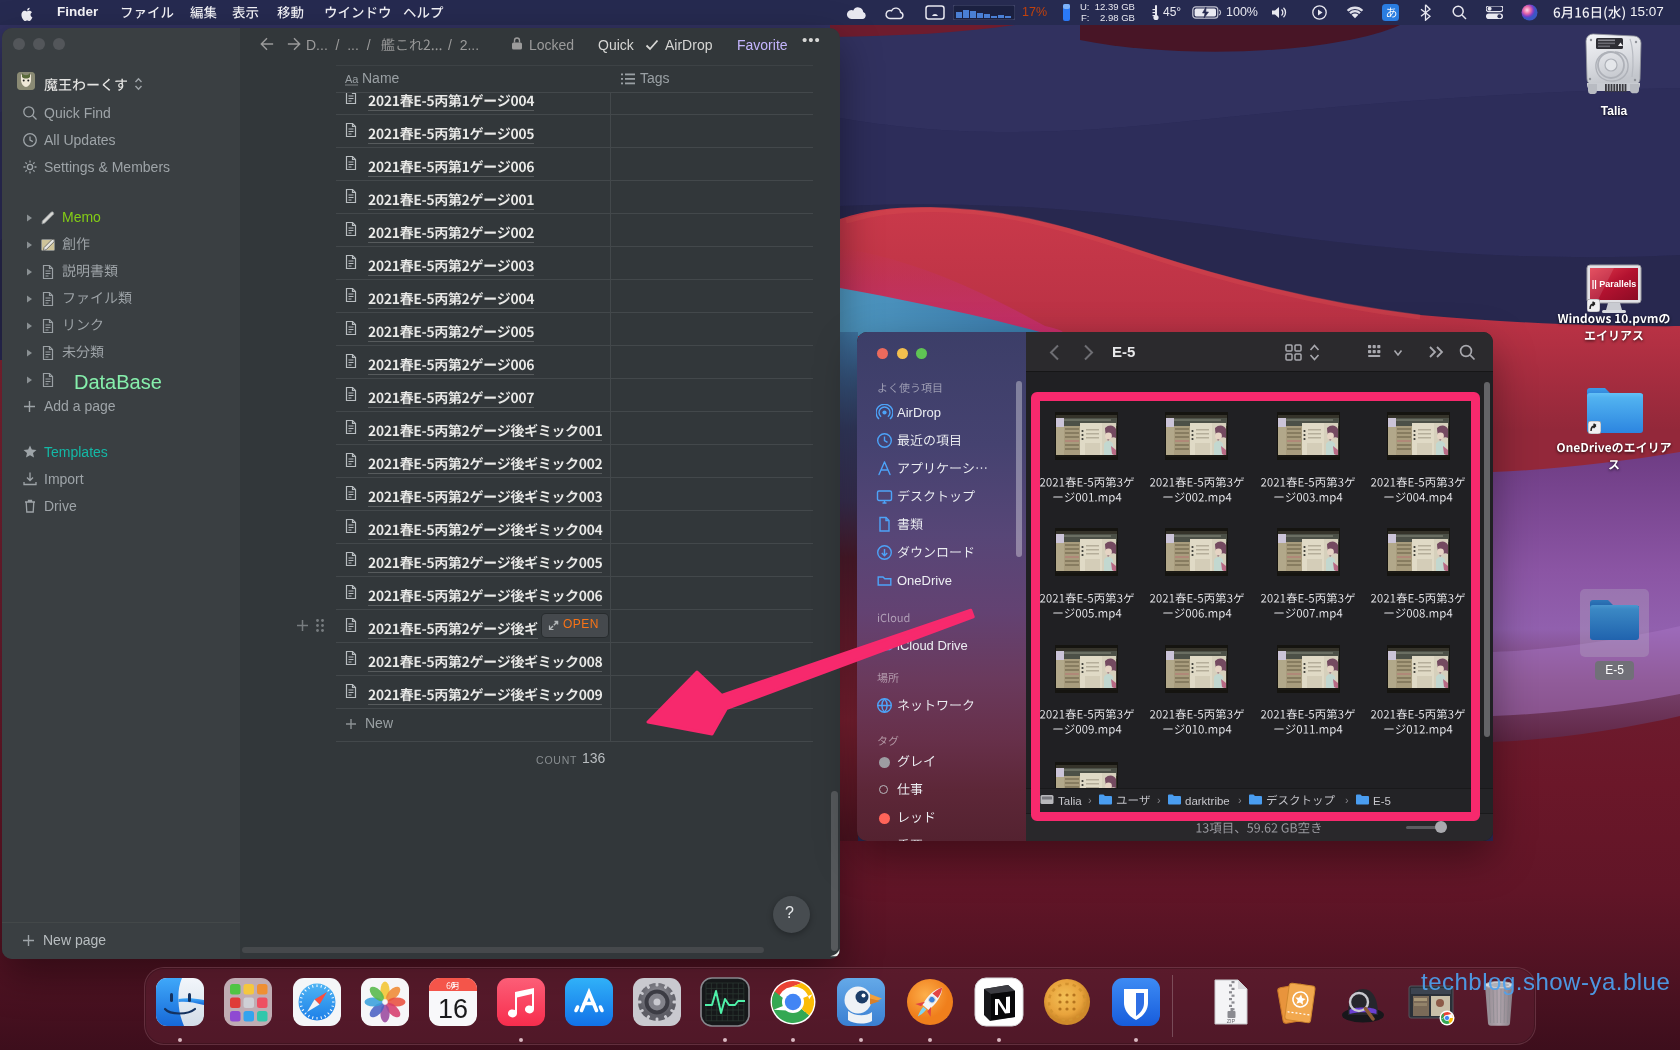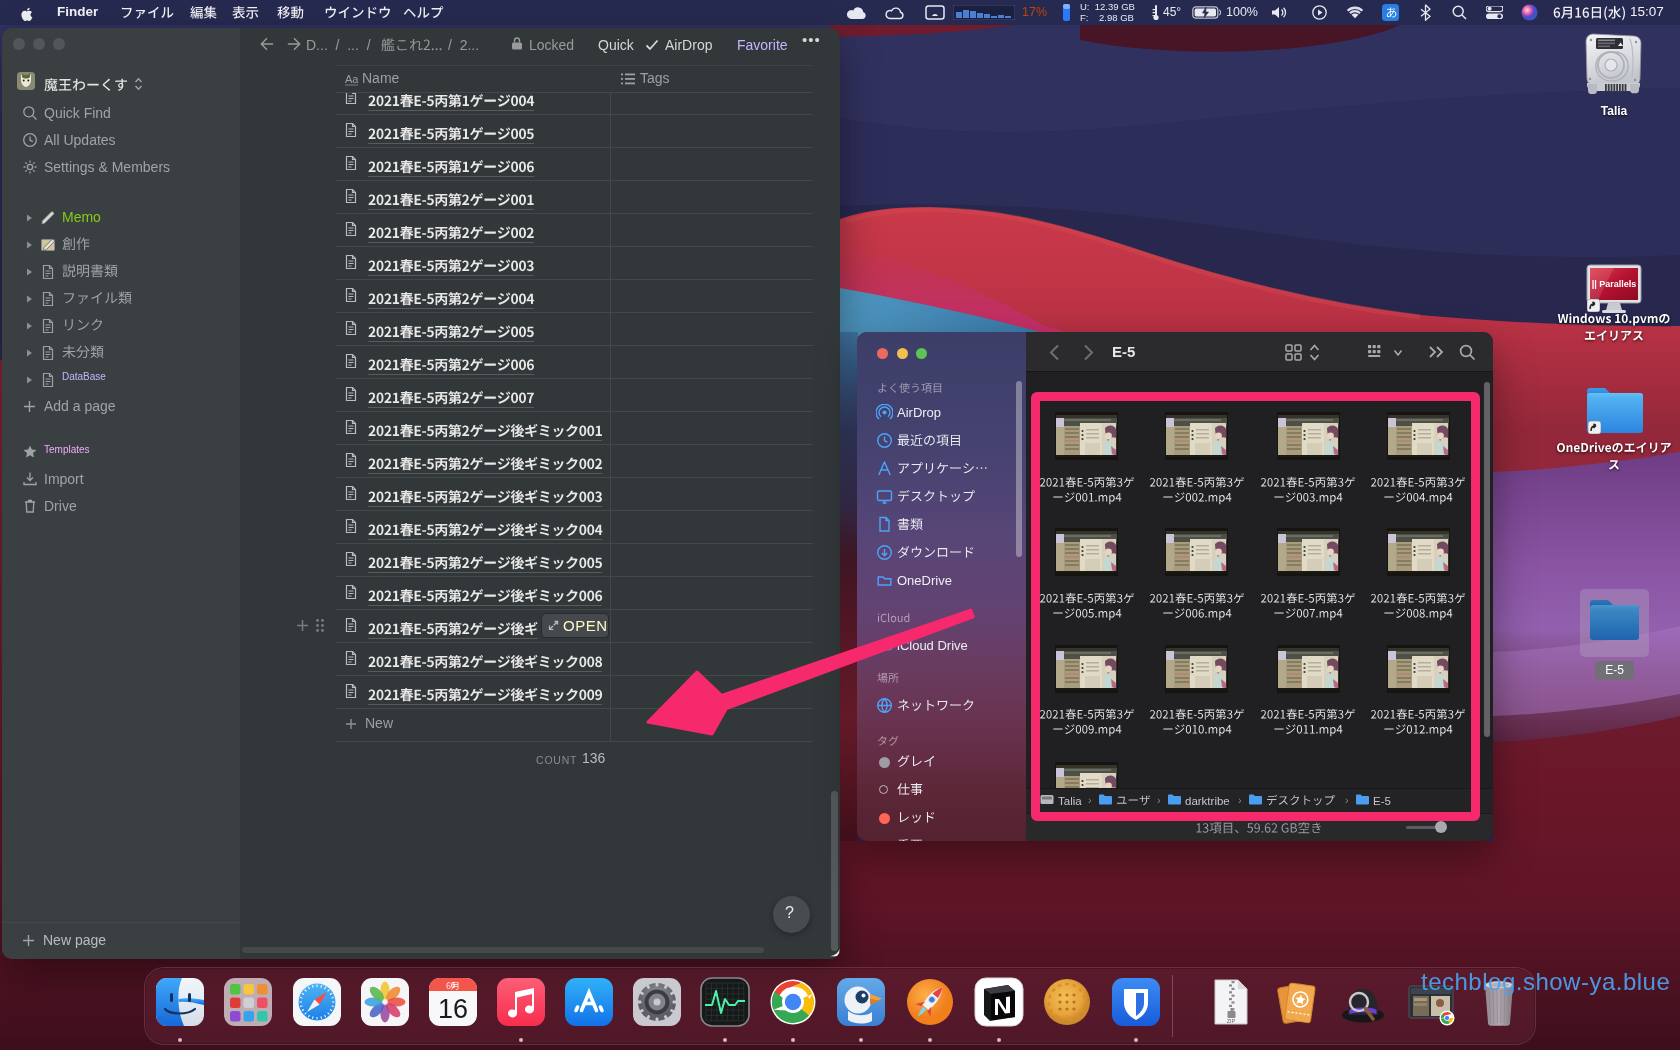--- a/index.html
+++ b/index.html
@@ -431,21 +431,21 @@
         <rect x="38" y="11" width="6" height="2"></rect>
         <rect x="45" y="10" width="6" height="3"></rect>
         <rect x="52" y="11" width="6" height="2"></rect>
       </g>
     </svg>
 <div class="abs" style="left:1022px;top:5px;font-size:12.5px;color:#c2410c">17%</div>
 <svg class="abs" style="left:1062px;top:4px" width="10" height="17" viewBox="0 0 10 17">
       <rect x="1" y="0" width="7" height="17" rx="2" fill="#2a79f6"></rect>
       <rect x="1" y="0" width="7" height="5" rx="2" fill="#7eb2fa"></rect>
     </svg>
-<div class="abs" style="left:1080px;top:2px;font-size:9.5px;line-height:10.5px;color:#e8e8f0;text-align:left;white-space:pre">U:  12.39 GB
+<div class="abs" style="left:1080px;top:2px;font-size:9.5px;line-height:10.5px;color:#e8e8f0;text-align:right;white-space:pre">U:  12.39 GB
 F:    2.98 GB</div>
 <svg class="abs" style="left:1152px;top:4px" width="8" height="17" viewBox="0 0 8 17" fill="#e8e8f0">
       <rect x="3" y="1" width="2" height="11" rx="1"></rect>
       <circle cx="4" cy="13.5" r="2.6"></circle>
       <rect x="0.5" y="5" width="2.5" height="1.2"></rect>
       <rect x="0.5" y="8" width="2.5" height="1.2"></rect>
       <rect x="0.5" y="11" width="2.5" height="1.2"></rect>
     </svg>
 <div class="abs" style="left:1163px;top:5px;font-size:12px;color:#e8e8f0">45°</div>
 <svg class="abs" style="left:1192px;top:6px" width="30" height="13" viewBox="0 0 30 13">
@@ -621,29 +621,29 @@
         <use href="#g34" transform="translate(28.00,14.00) scale(0.01400)"></use>
       </svg>
 <svg class="abs" style="left:22px;top:347px" width="10" height="10" viewBox="0 0 10 10" fill="#8a9093">
         <path d="M3,1.5 L8,5 L3,8.5 Z"></path>
       </svg>
 <svg class="abs" style="left:38px;top:344px" width="16" height="16" viewBox="0 0 16 16" fill="none" stroke="#9aa0a4" stroke-width="1.2">
         <path d="M3.5,1.5 L9.5,1.5 L12.5,4.5 L12.5,14.5 L3.5,14.5 Z"></path>
         <path d="M9.5,1.5 L9.5,4.5 L12.5,4.5"></path>
         <path d="M5.5,7 L10.5,7 M5.5,9.5 L10.5,9.5 M5.5,12 L8.5,12"></path>
       </svg>
-<div class="abs" style="left:60px;top:343px;font-size:10px;color:#c4b5fd">DataBase</div>
+<div class="abs" style="left:72px;top:343px;font-size:20px;color:#86efac">DataBase</div>
 <svg class="abs" style="left:21px;top:372px" width="13" height="13" viewBox="0 0 13 13" stroke="#9ea4a8" stroke-width="1.4">
         <path d="M6.5,1 L6.5,12 M1,6.5 L12,6.5"></path>
       </svg>
 <div class="abs" style="left:42px;top:370px;font-size:14px;color:#9ea4a8">Add a page</div>
 <svg class="abs" style="left:20px;top:416px" width="16" height="16" viewBox="0 0 16 16" fill="none" stroke="#9ea4a8" stroke-width="1.3">
         <path d="M8,1.5 L9.8,5.6 L14.5,6 L11,9 L12,13.5 L8,11.2 L4,13.5 L5,9 L1.5,6 L6.2,5.6 Z" fill="#9ea4a8" stroke="none"></path>
       </svg>
-<div class="abs" style="left:42px;top:416px;font-size:10px;color:#f0abfc">Templates</div>
+<div class="abs" style="left:42px;top:416px;font-size:14px;color:#14b8a6">Templates</div>
 <svg class="abs" style="left:20px;top:443px" width="16" height="16" viewBox="0 0 16 16" fill="none" stroke="#9ea4a8" stroke-width="1.3">
         <path d="M8,1.5 L8,9 M5,6.5 L8,9.5 L11,6.5 M2,11 L2,13.5 L14,13.5 L14,11"></path>
       </svg>
 <div class="abs" style="left:42px;top:443px;font-size:14px;color:#9ea4a8">Import</div>
 <svg class="abs" style="left:20px;top:470px" width="16" height="16" viewBox="0 0 16 16" fill="none" stroke="#9ea4a8" stroke-width="1.3">
         <path d="M3,4 L13,4 M6.5,4 L6.5,2.5 L9.5,2.5 L9.5,4 M4.2,4 L4.8,14 L11.2,14 L11.8,4"></path>
       </svg>
 <div class="abs" style="left:42px;top:470px;font-size:14px;color:#9ea4a8">Drive</div>
 <div class="abs" style="left:0px;top:894px;width:238px;height:1px;background:#434849"></div>
 <svg class="abs" style="left:20px;top:906px" width="13" height="13" viewBox="0 0 13 13" stroke="#9ea4a8" stroke-width="1.4">
@@ -1222,21 +1222,21 @@
         <circle cx="2.5" cy="12.5" r="1.4"></circle>
         <circle cx="7.5" cy="2.5" r="1.4"></circle>
         <circle cx="7.5" cy="7.5" r="1.4"></circle>
         <circle cx="7.5" cy="12.5" r="1.4"></circle>
       </svg>
 <div class="abs" style="left:540px;top:586px;width:66px;height:23px;background:#45494d;border-radius:4px;box-shadow:0 0 0 1px rgba(0,0,0,0.2)"></div>
 <svg class="abs" style="left:546px;top:592px" width="11" height="11" viewBox="0 0 11 11" fill="none" stroke="#b4b8ba" stroke-width="1.5">
         <path d="M1.5,9.5 L5,6 M6.5,1.5 L9.5,1.5 L9.5,4.5 M9.5,1.5 L5.8,5.2"></path>
         <path d="M1.5,5.5 L1.5,9.5 L5.5,9.5" stroke-width="1.2"></path>
       </svg>
-<div class="abs" style="left:561px;top:589px;font-size:15px;letter-spacing:0.5px;color:#fef9c3">OPEN</div>
+<div class="abs" style="left:561px;top:589px;font-size:12px;letter-spacing:0.5px;color:#f97316">OPEN</div>
 <svg class="abs" style="left:343px;top:690px" width="12" height="12" viewBox="0 0 12 12" stroke="#8d9295" stroke-width="1.4">
         <path d="M6,1 L6,11 M1,6 L11,6"></path>
       </svg>
 <div class="abs" style="left:363px;top:687px;font-size:14px;color:#9aa0a3">New</div>
 <div class="abs" style="left:334px;top:713px;width:477px;height:1px;background:#43484b"></div>
 <div class="abs" style="left:534px;top:726px;font-size:10.5px;letter-spacing:0.8px;color:#888d90">COUNT</div>
 <div class="abs" style="left:580px;top:722px;font-size:14px;color:#b9bdc0">136</div>
 <div class="abs" style="left:238px;top:36px;width:600px;height:28px;background:#32373a"></div>
 <div class="abs" style="left:334px;top:36.5px;width:477px;height:1px;background:#3d4245"></div>
 <div class="abs" style="left:334px;top:64px;width:477px;height:1px;background:#43484b"></div>

